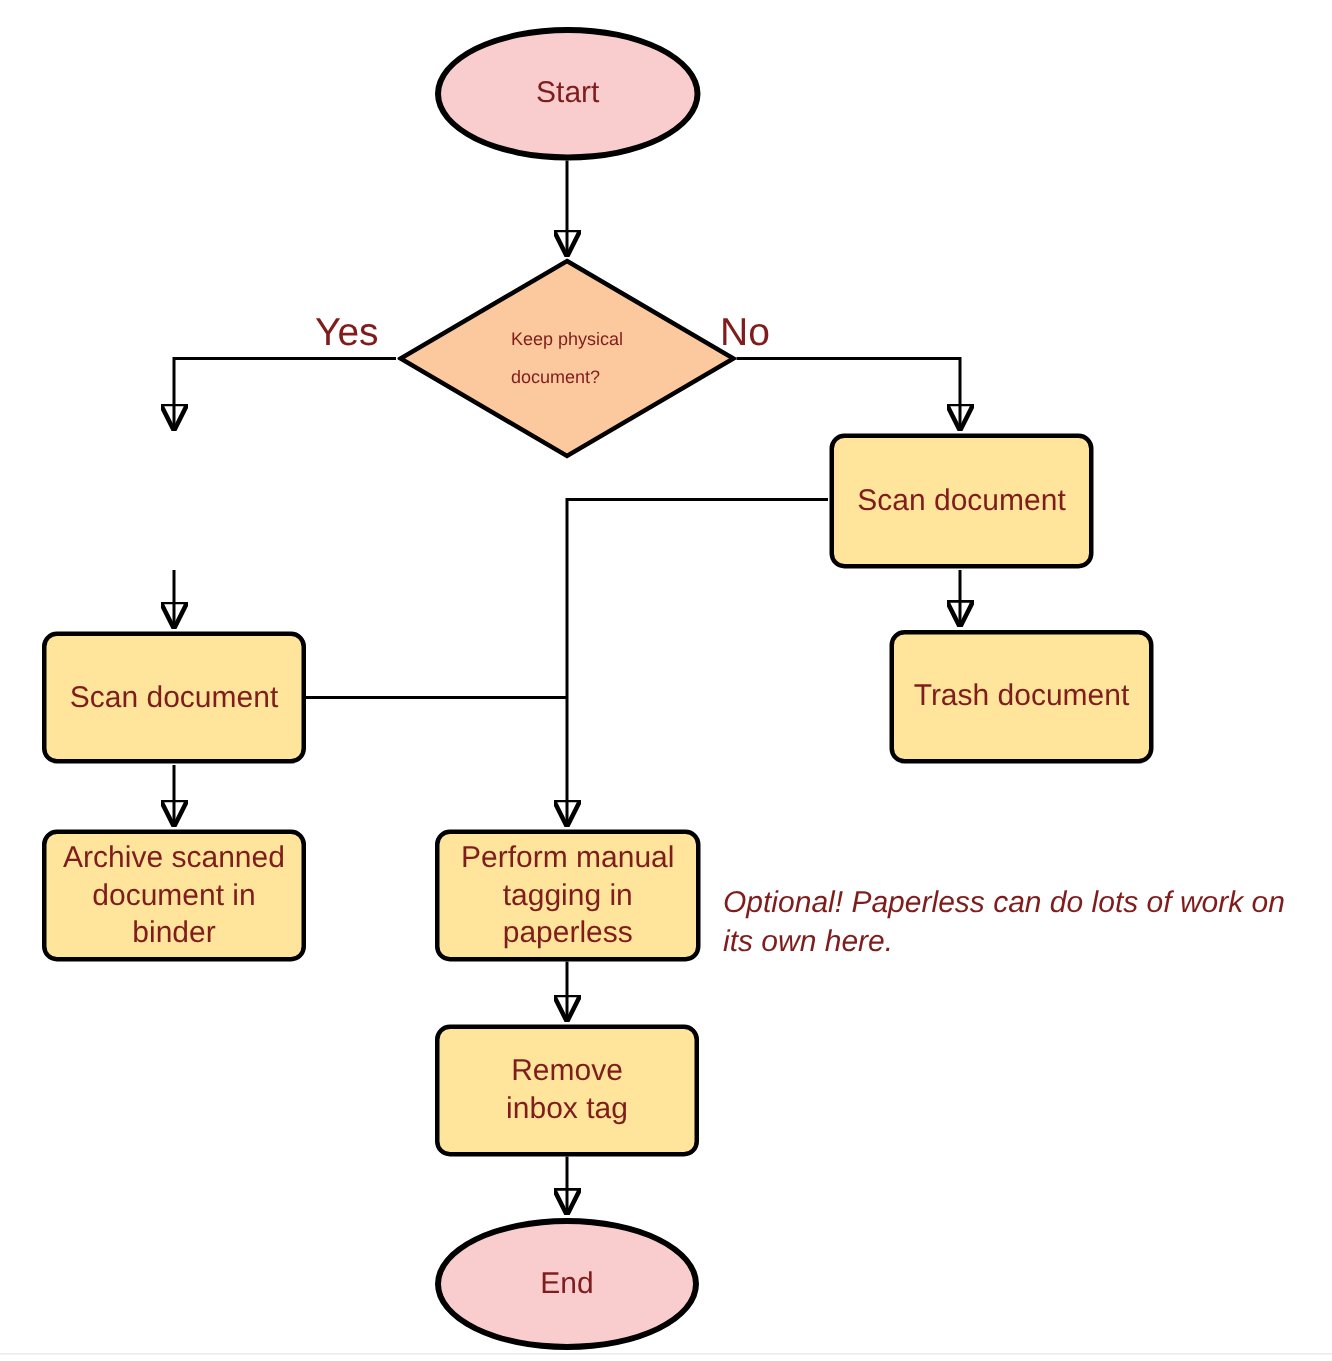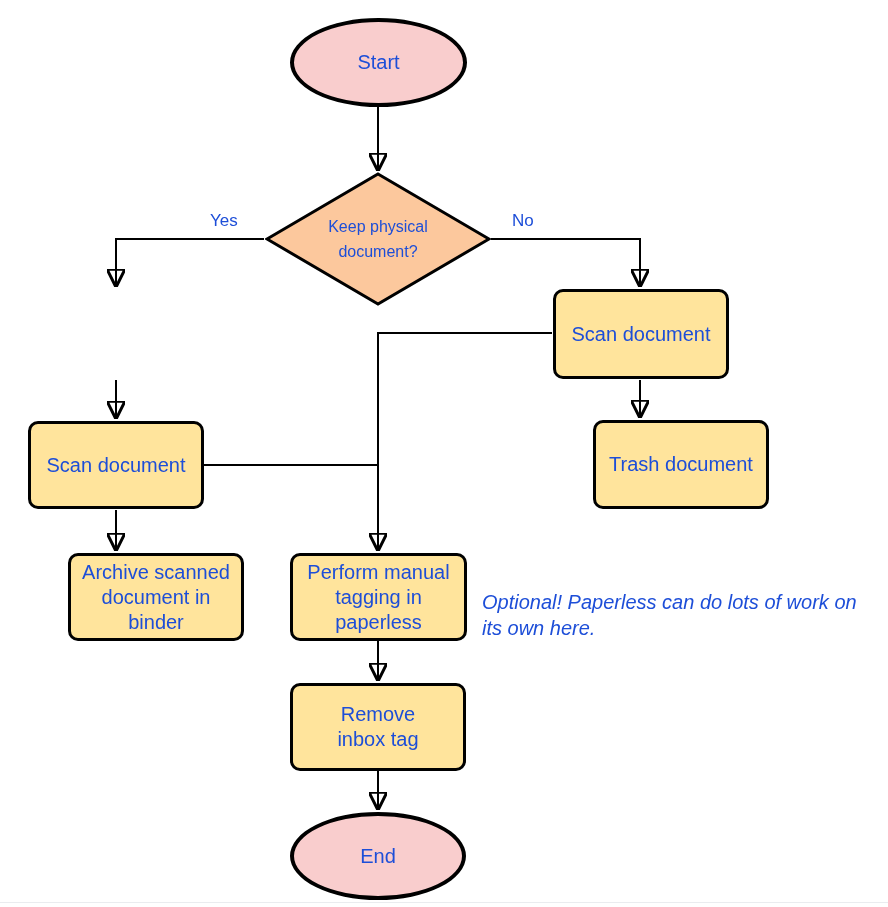--- a/index.html
+++ b/index.html
@@ -1,21 +1,21 @@
 <!DOCTYPE html>
 <html><head>
 <meta charset="utf-8">
 <style>
   html,body{margin:0;padding:0;background:#ffffff;}
   .canvas{
     position:relative;
     width:888px;height:907px;
     background:#ffffff;
     font-family:"Liberation Sans","DejaVu Sans",sans-serif;
-    color:#1d4ed8;
+    color:#7f1d1d;
     overflow:hidden;
   }
   .edges{position:absolute;left:0;top:0;width:888px;height:907px;}
   .edges path{fill:none;stroke:#000;stroke-width:2;}
   .node{
     position:absolute;
     box-sizing:border-box;
     display:flex;align-items:center;justify-content:center;
     text-align:center;
     font-size:20px;line-height:25px;
@@ -27,25 +27,25 @@
   }
   .terminator{
     border:4px solid #000;
     border-radius:50%;
   }
   .diamond-wrap{position:absolute;}
   .diamond-wrap svg{display:block;}
   .diamond-label{
     position:absolute;left:0;top:0;width:100%;height:100%;
     display:flex;align-items:center;justify-content:center;
-    text-align:center;font-size:16px;line-height:25px;white-space:pre-line;
+    text-align:left;font-size:12px;line-height:25px;white-space:pre-line;
   }
   .edge-label{
     position:absolute;
-    font-size:17px;line-height:20px;
+    font-size:26px;line-height:20px;
   }
   .note{
     position:absolute;
     left:482px;top:589px;width:420px;
     font-size:20px;line-height:26px;
     font-style:italic;
     white-space:pre-line;
   }
   .bottom-divider{
     position:absolute;left:0;top:902px;width:888px;height:1px;
@@ -81,28 +81,28 @@
 
   <div class="diamond-wrap" style="left:265px;top:172px;width:226px;height:134px;">
     <svg width="226" height="134" xmlns="http://www.w3.org/2000/svg">
       <polygon points="113,2 224,67 113,132 2,67" stroke="#000" stroke-width="3" fill="#fcc89d"></polygon>
     </svg>
     <div class="diamond-label">Keep physical
 document?</div>
   </div>
 
   <span class="edge-label" style="left:210px;top:211px;">Yes</span>
-  <span class="edge-label" style="left:512px;top:211px;">No</span>
+  <span class="edge-label" style="left:480px;top:211px;">No</span>
 
 
   <div class="node process" style="left: 28px; top: 421px; width: 176px; height: 88px; background-color: rgb(255, 228, 156);">
     <span>Scan document</span>
   </div>
 
-  <div class="node process" style="left: 28px; top: 553px; width: 176px; height: 88px; background-color: rgb(255, 228, 156); margin-left: 40px;">
+  <div class="node process" style="left: 28px; top: 553px; width: 176px; height: 88px; background-color: rgb(255, 228, 156);">
     <span>Archive scanned
 document in
 binder</span>
   </div>
 
   <div class="node process" style="left: 553px; top: 289px; width: 176px; height: 90px; background-color: rgb(255, 228, 156);">
     <span>Scan document</span>
   </div>
 
   <div class="node process" style="left: 553px; top: 420px; width: 176px; height: 89px; background-color: rgb(255, 228, 156); margin-left: 40px;">

